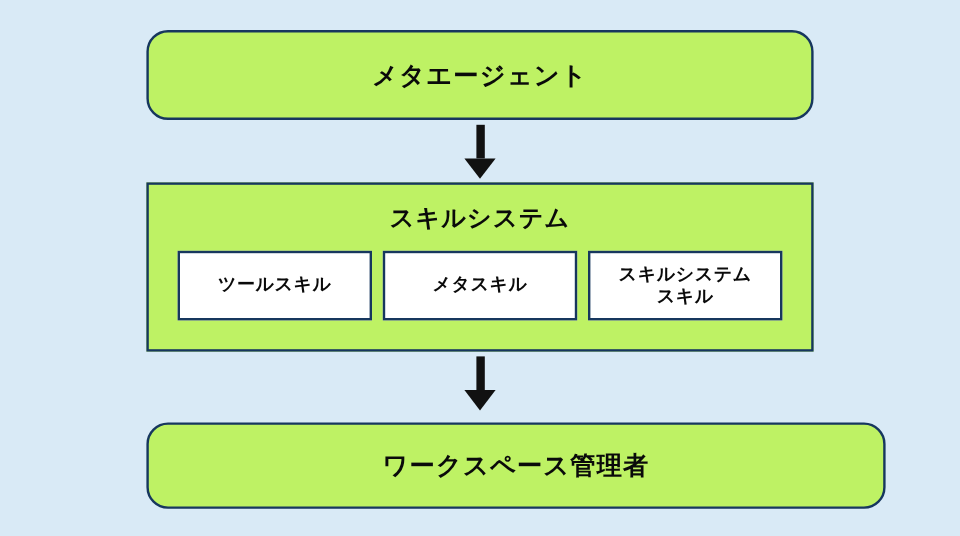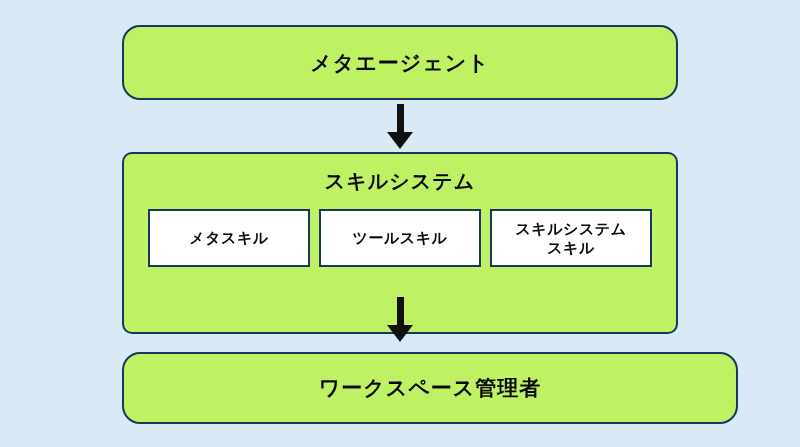--- a/index.html
+++ b/index.html
@@ -41,22 +41,22 @@
   .top-box {
     left: 122px;
     top: 25px;
     width: 556px;
     height: 75px;
   }
   .middle-box {
     left: 122px;
     top: 152px;
     width: 556px;
-    height: 182px;
-    border-radius: 10px;
+    height: 141px;
+    border-radius: 0;
     flex-direction: column;
     justify-content: flex-start;
     padding: 14px 24px 18px 24px;
   }
   .middle-title {
     font-weight: bold;
     color: #0a0a0a;
     font-size: 20px;
     letter-spacing: 1px;
     text-align: center;
@@ -127,24 +127,24 @@
 
   <div class="arrow arrow-1">
     <div class="arrow-shaft"></div>
     <div class="arrow-head"></div>
   </div>
 
   <div class="box middle-box">
     <div class="middle-title">スキルシステム</div>
     <div class="inner-row">
       <div class="inner-box">
-        <span class="inner-label">メタスキル</span>
+        <span class="inner-label">ツールスキル</span>
       </div>
       <div class="inner-box">
-        <span class="inner-label">ツールスキル</span>
+        <span class="inner-label">メタスキル</span>
       </div>
       <div class="inner-box">
         <span class="inner-label">スキルシステム
 スキル</span>
       </div>
     </div>
   </div>
 
   <div class="arrow arrow-2">
     <div class="arrow-shaft"></div>

